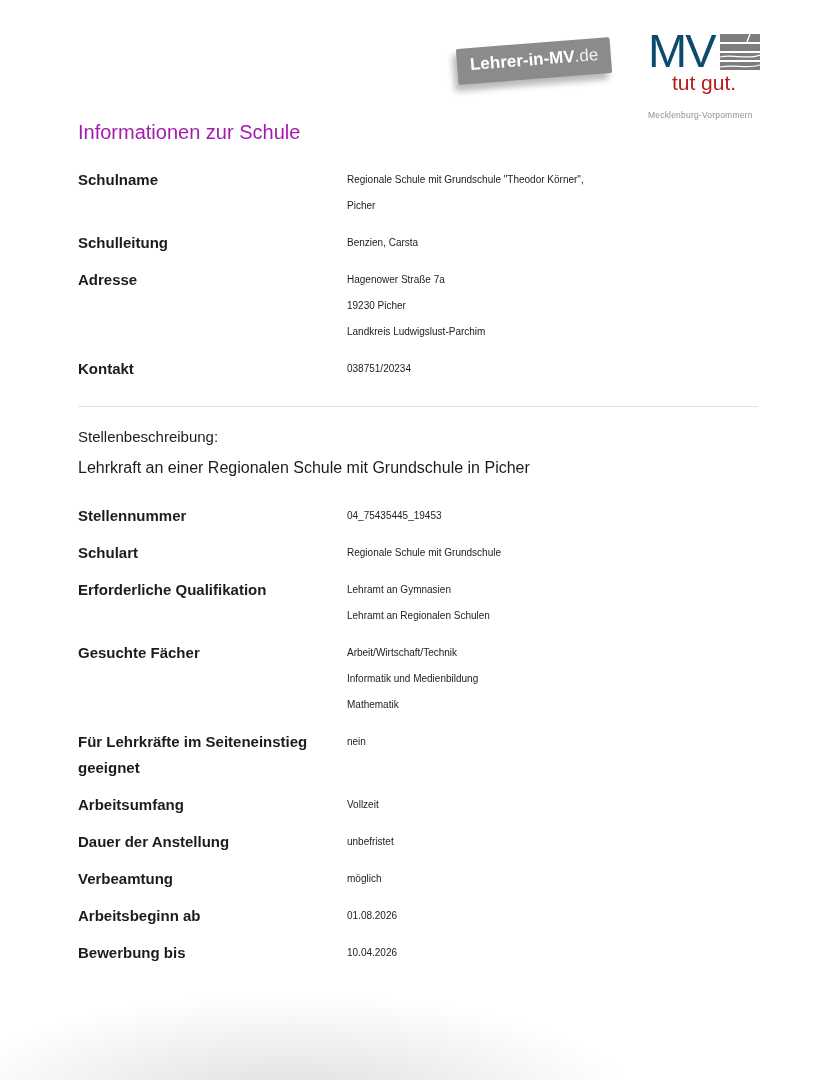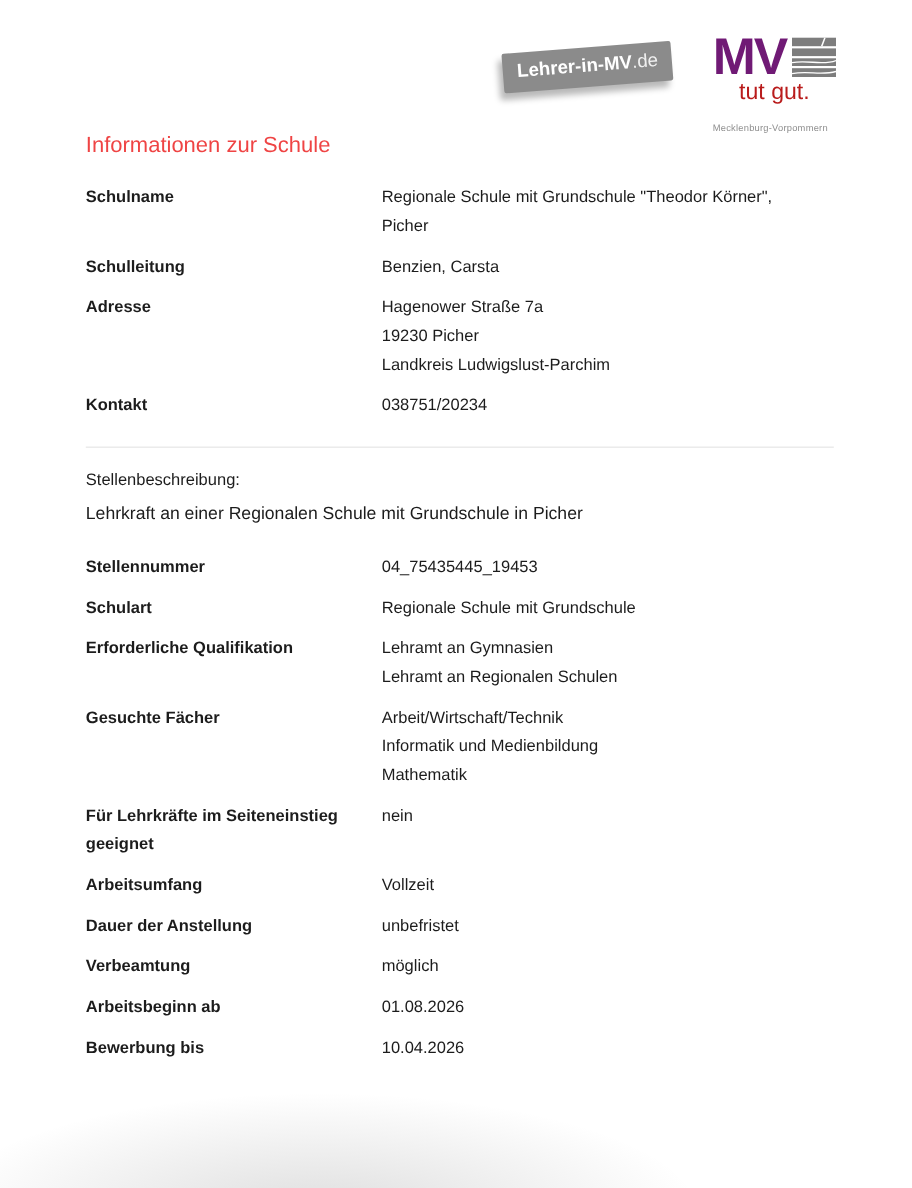--- a/index.html
+++ b/index.html
@@ -23,46 +23,46 @@
     font-size: 17px; font-weight: bold;
     border-radius: 2px;
     box-shadow: -4px 6px 6px rgba(0,0,0,0.28);
     white-space: nowrap;
   }
   .badge .de { font-weight: normal; opacity: 0.88; }
 
   .mv-logo { position: absolute; left: 648px; top: 30px; width: 112px; }
   .mv-top { display: flex; align-items: flex-start; }
   .mv-word {
-    font-size: 47px; line-height: 42px; font-weight: 700;
-    letter-spacing: -2px; color: #701a75;
+    font-size: 47px; line-height: 42px; font-weight: 400;
+    letter-spacing: -2px; color: #0c4a6e;
   }
   .mv-flag { margin-left: 5px; margin-top: 4px; }
   .mv-tagline {
     text-align: center; font-size: 21px; color: #b91c1c;
     line-height: 22px; margin-top: -2px;
   }
   .mv-region {
     font-size: 8.5px; color: #8f8f8f; letter-spacing: 0.2px;
     margin-top: 16px; white-space: nowrap; text-align: left;
   }
 
   
   .content { padding: 118px 71px 0 78px; }
 
   .section-title {
     font-size: 20px; font-weight: normal;
-    line-height: 28px; margin: 0 0 21px 0; color: #ef4444;
+    line-height: 28px; margin: 0 0 21px 0; color: #a21caf;
   }
 
   .row { display: grid; grid-template-columns: 269px 1fr; margin-bottom: 11px; }
   .row .label {
     font-weight: bold; font-size: 15px; line-height: 26px; padding-right: 24px;
   }
-  .row .value { font-size: 15px; line-height: 26px; }
+  .row .value { font-size: 10px; line-height: 26px; }
 
   .divider {
     border: none; border-top: 1px solid #e3e3e3;
     margin: 24px 0 17px 0;
   }
 
   .kicker { font-size: 15px; font-weight: normal; line-height: 26px; margin: 0; }
   .job-title {
     font-size: 16px; font-weight: normal;
     line-height: 28px; margin: 4px 0 21px 0;

